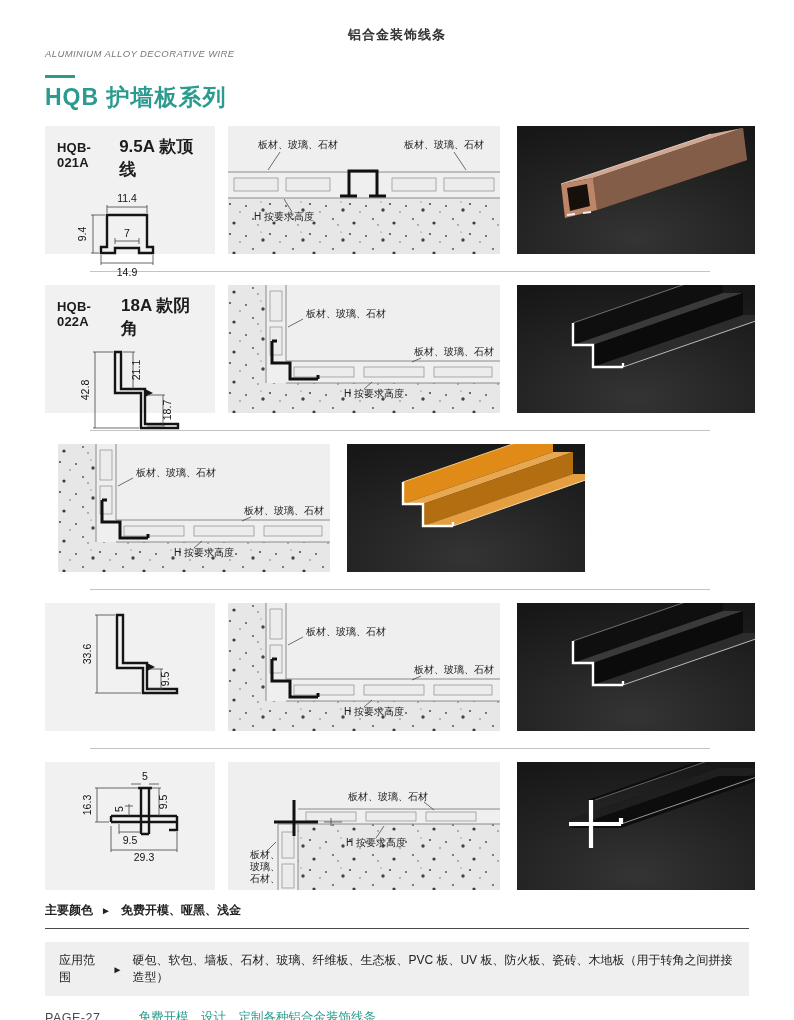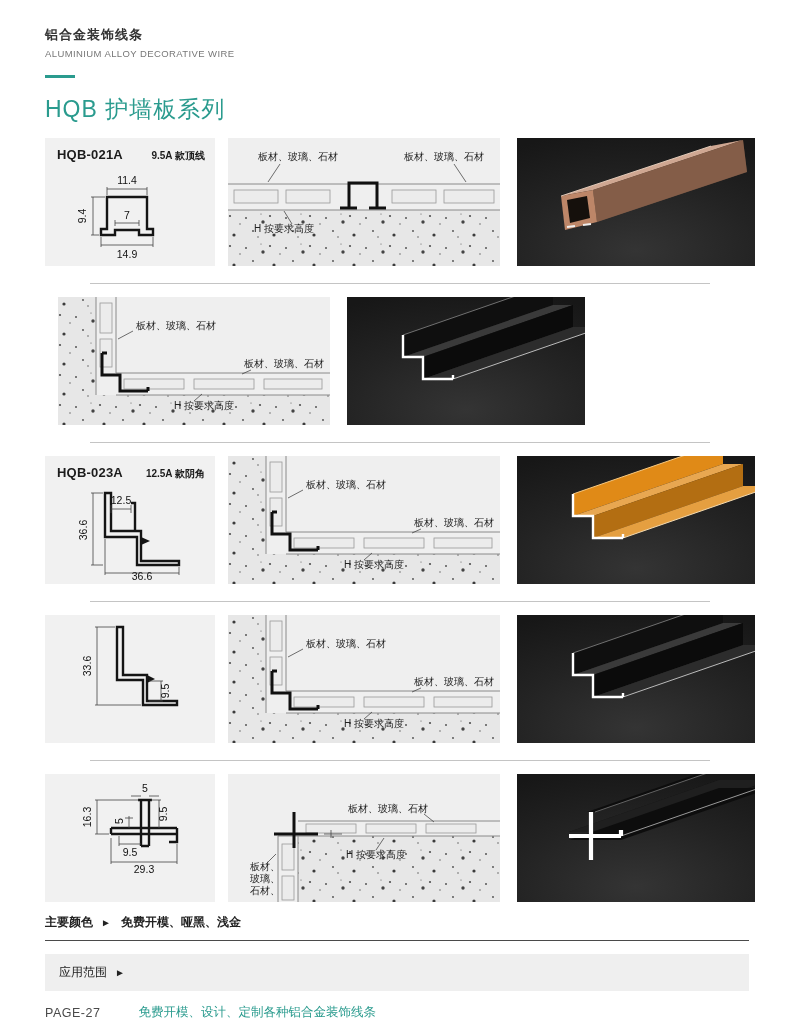--- a/index.html
+++ b/index.html
@@ -1,30 +1,30 @@
 <!DOCTYPE html>
 <html><head>
 <meta charset="utf-8">
 <style>
   html,body{margin:0;padding:0;background:#fff;}
   body{width:794px;height:1020px;overflow:hidden;font-family:"Liberation Sans","DejaVu Sans",sans-serif;color:#222;}
   .header{padding:26px 45px 0 45px;}
-  .brand-cn{font-size:13px;font-weight:bold;color:#333;letter-spacing:1px;}
-  .brand-en{font-size:9.5px;color:#777;letter-spacing:.4px;margin-top:4px;}
+  .brand-cn{font-size:13px;font-weight:bold;color:#333;letter-spacing:1px;text-align:center;}
+  .brand-en{font-size:9.5px;color:#777;letter-spacing:.4px;margin-top:4px;font-style:italic;}
   .accent-dash{width:30px;height:3px;background:var(--accent);margin-top:16px;}
-  .series-title{font-size:23px;font-weight:normal;color:var(--accent);margin-top:16px;letter-spacing:1px;}
+  .series-title{font-size:23px;font-weight:bold;color:var(--accent);margin-top:4px;letter-spacing:1px;}
   .content{padding:0 39px 0 45px;}
   .prow{display:flex;height:128px;margin-top:13px;}
   .prow .draw-panel{width:170px;height:128px;background:#f1f1f1;flex:none;}
   .prow .diagram-panel{width:272px;height:128px;margin-left:13px;flex:none;background:#efefef;border-radius:12px;}
   .prow .photo-panel{width:238px;height:128px;margin-left:17px;flex:none;background:#1b1b1b;}
   .sep{height:1px;background:#c4c4c4;margin:17px 45px 4px 45px;}
   .draw-head{display:flex;align-items:baseline;padding:9px 8px 0 12px;}
   .model{font-size:13px;font-weight:bold;color:#1c1c1c;letter-spacing:.2px;}
-  .spec{font-size:10px;font-weight:bold;color:#1c1c1c;margin-left:auto;padding-right:2px;}
+  .spec{font-size:17px;font-weight:bold;color:#1c1c1c;margin-left:auto;padding-right:2px;}
   svg{display:block;}
   svg text{font-family:"Liberation Sans","DejaVu Sans",sans-serif;}
   .dimtext{font-size:10.5px;fill:#111;}
   .profile{stroke:#141414;stroke-width:2.4;fill:none;stroke-linejoin:miter;}
   .dim{stroke:#444;stroke-width:.8;fill:none;}
   .lbl{font-size:10px;fill:#222;}
   .lead{stroke:#333;stroke-width:.7;fill:none;}
   .pline{stroke:#8a8a8a;stroke-width:1;fill:none;}
   .seg{fill:#ececec;stroke:#9a9a9a;stroke-width:.8;}
   .dprof{stroke:#101010;stroke-width:3;fill:none;}
@@ -119,20 +119,36 @@
         <polygon points="50,62 70,58 73,80 53,85" fill="#15100c"></polygon>
         <path d="M50,89 L58,88 M66,87 L74,86" stroke="#eee" stroke-width="2" fill="none"></path>
         <path d="M44,58 L194,8" stroke="#f0d9c8" stroke-width="1" opacity=".8" fill="none"></path>
       </svg>
     </div>
   </div>
 
   <div class="sep"></div>
 
   <div class="prow">
+    <div class="draw-panel">
+      <div class="draw-head">
+        <span class="model">HQB-022A</span>
+        <span class="spec">18A 款阴角</span>
+      </div>
+      <svg width="170" height="100" viewBox="0 0 170 100">
+        <path class="profile" d="M70,12 H76 V49 H100 V84 H133 V88 H96 V53 H70 Z"></path>
+        <path fill="#141414" d="M100,49 L108,53 L100,57 Z"></path>
+        <path class="dim" d="M68,12 H48 M94,88 H48 M50,12 V88"></path>
+        <text class="dimtext" transform="rotate(-90 44 50)" x="44" y="50" text-anchor="middle">42.8</text>
+        <path class="dim" d="M78,12 H90 M88,12 V49"></path>
+        <text class="dimtext" transform="rotate(-90 95 30)" x="95" y="30" text-anchor="middle">21.1</text>
+        <path class="dim" d="M102,55 H120 M118,55 V86 M102,86 H120"></path>
+        <text class="dimtext" transform="rotate(-90 126 70)" x="126" y="70" text-anchor="middle">18.7</text>
+      </svg>
+    </div>
     <div class="diagram-panel">
       <svg width="272" height="128" viewBox="0 0 272 128">
         <rect x="0" y="0" width="272" height="128" fill="#efefef"></rect>
         <rect x="0" y="0" width="38" height="128" fill="url(#speck)"></rect>
         <rect x="0" y="98" width="272" height="30" fill="url(#speck)"></rect>
         <path class="pline" d="M38,0 V98 M58,0 V76 M58,76 H272 M58,98 H272"></path>
         <rect class="seg" x="42" y="6" width="12" height="30"></rect>
         <rect class="seg" x="42" y="42" width="12" height="28"></rect>
         <rect class="seg" x="66" y="82" width="60" height="10"></rect>
         <rect class="seg" x="136" y="82" width="60" height="10"></rect>
@@ -159,37 +175,20 @@
         <path d="M56,38 L206,-14" stroke="#888" stroke-width=".8" fill="none"></path>
         <path d="M106,82 L256,30" stroke="#bbb" stroke-width="1" fill="none"></path>
         <path d="M56,38 V60 H76 V82 H106 M106,82 V78" stroke="#fff" stroke-width="2.4" fill="none"></path>
       </svg>
     </div>
   </div>
 
   <div class="sep"></div>
 
   <div class="prow">
-    <div class="draw-panel">
-      <div class="draw-head">
-        <span class="model">HQB-023A</span>
-        <span class="spec">12.5A 款阴角</span>
-      </div>
-      <svg width="170" height="100" viewBox="0 0 170 100">
-        <path class="profile" d="M60,12 H66 V50 H96 V80 H134 V84 H92 V56 H60 Z"></path>
-        <path class="profile" d="M86,22 H90 V50"></path>
-        <path fill="#141414" d="M96,56 L105,60 L96,64 Z"></path>
-        <path class="dim" d="M66,32 V24 M86,32 V24 M66,28 H86"></path>
-        <text class="dimtext" x="76" y="23" text-anchor="middle">12.5</text>
-        <path class="dim" d="M58,12 H46 M58,84 H46 M48,12 V84"></path>
-        <text class="dimtext" transform="rotate(-90 42 49)" x="42" y="49" text-anchor="middle">36.6</text>
-        <path class="dim" d="M60,58 V94 M134,86 V94 M60,92 H134"></path>
-        <text class="dimtext" x="97" y="99" text-anchor="middle">36.6</text>
-      </svg>
-    </div>
     <div class="diagram-panel">
       <svg width="272" height="128" viewBox="0 0 272 128">
         <rect x="0" y="0" width="272" height="128" fill="#efefef"></rect>
         <rect x="0" y="0" width="38" height="128" fill="url(#speck)"></rect>
         <rect x="0" y="98" width="272" height="30" fill="url(#speck)"></rect>
         <path class="pline" d="M38,0 V98 M58,0 V76 M58,76 H272 M58,98 H272"></path>
         <rect class="seg" x="42" y="6" width="12" height="30"></rect>
         <rect class="seg" x="42" y="42" width="12" height="28"></rect>
         <rect class="seg" x="66" y="82" width="60" height="10"></rect>
         <rect class="seg" x="136" y="82" width="60" height="10"></rect>
@@ -332,18 +331,19 @@
 <div class="footer" style="--accent:#2a9b8e">
   <div class="colors-line">
     <span>主要颜色</span>
     <span class="arrow">►</span>
     <span>免费开模、哑黑、浅金</span>
   </div>
   <div class="dark-rule"></div>
   <div class="app-box">
     <span>应用范围</span>
     <span class="arrow">►</span>
+    <span>硬包、软包、墙板、石材、玻璃、纤维板、生态板、PVC 板、UV 板、防火板、瓷砖、木地板（用于转角之间拼接造型）</span>
   </div>
   <div class="page-line">
     <span class="page-num">PAGE-27</span>
     <span class="tagline">免费开模、设计、定制各种铝合金装饰线条</span>
   </div>
 </div>
 
 </body></html>

